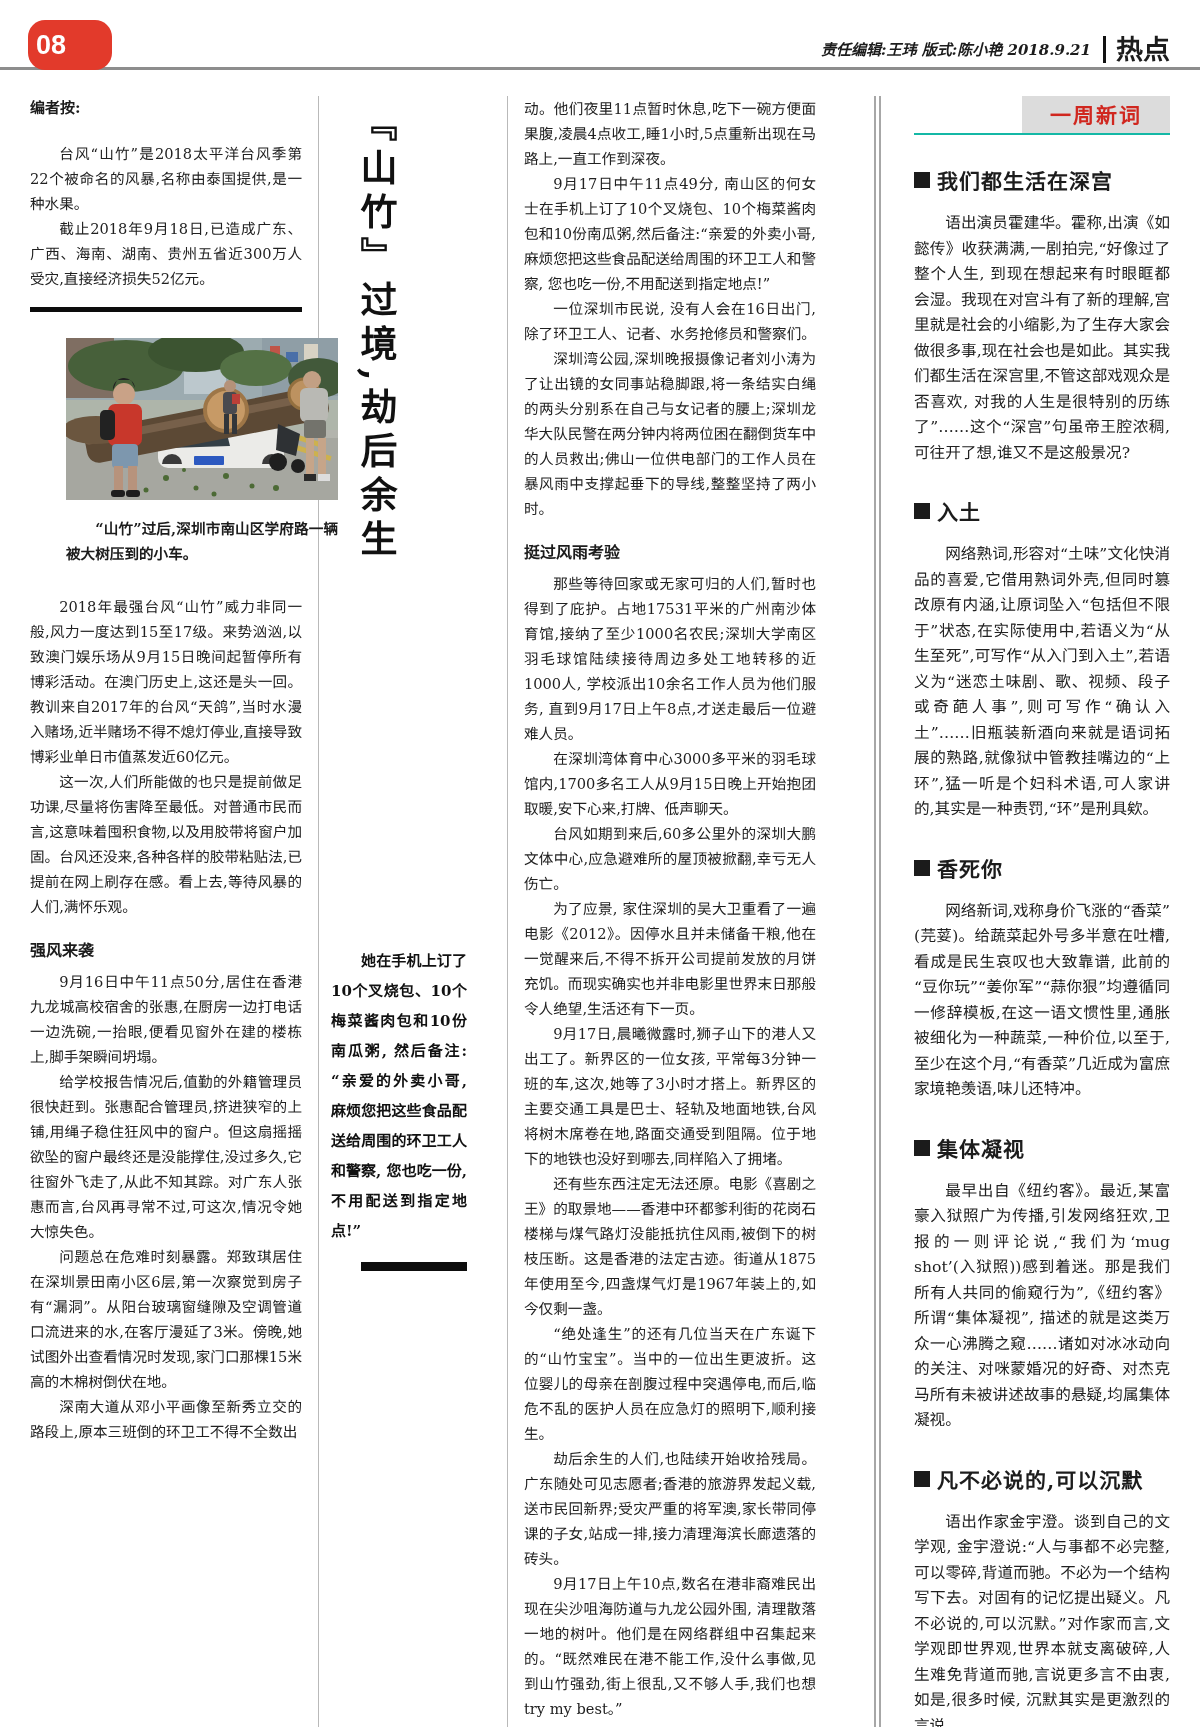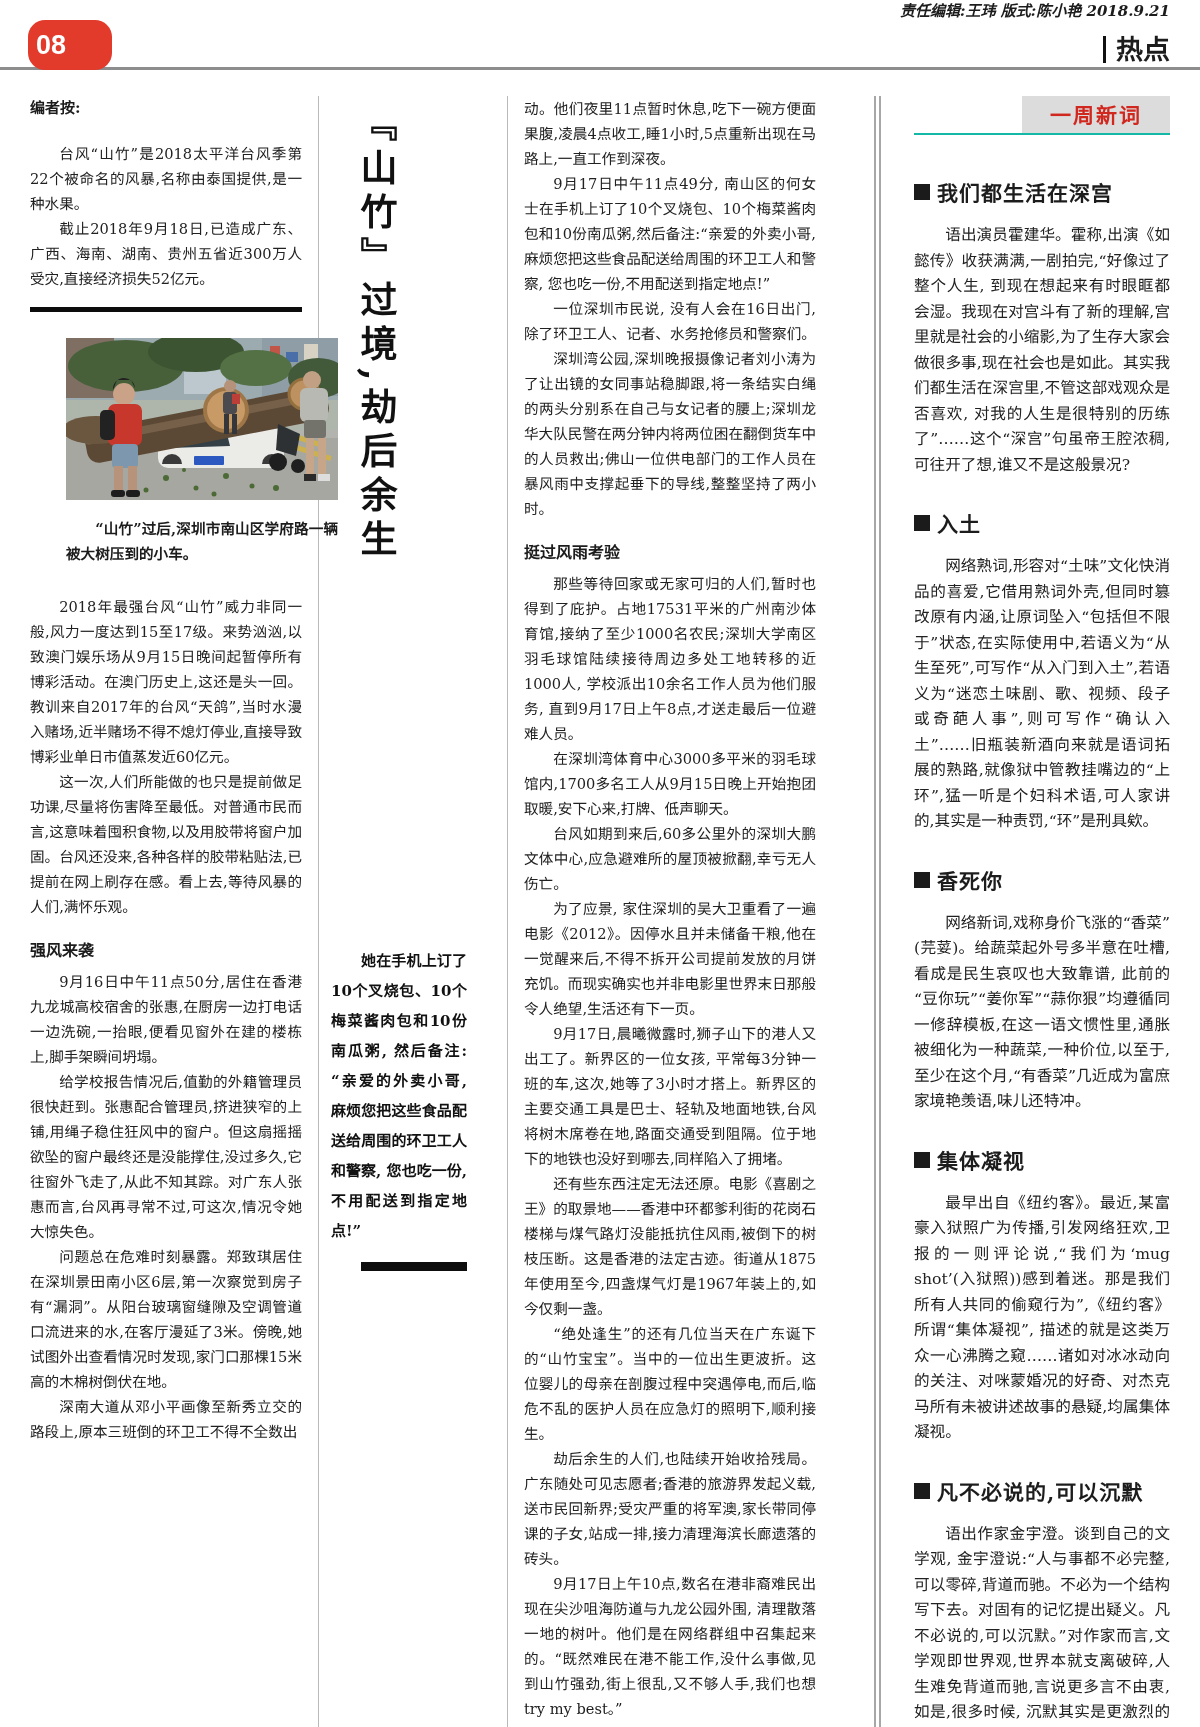--- a/index.html
+++ b/index.html
@@ -13,21 +13,21 @@
   .header { height:67px; position:relative; }
   .page-num {
     position:absolute; left:28px; top:20px; width:84px; height:50px;
     background:#e23a2b; border-radius:17px; color:#fff;
     font-family:"Liberation Sans",sans-serif; font-weight:bold; font-size:27px;
     display:flex; align-items:center; justify-content:flex-start; padding-left:8px;
     line-height:1;
   }
   .header-right {
     position:absolute; right:30px; bottom:4px;
-    display:flex; align-items:flex-end; gap:12px;flex-direction:column;
+    display:flex; align-items:flex-end; gap:12px;
   }
   .editor-line { font-style:italic; font-weight:bold; font-size:15px; padding-bottom:4px; }
   .section-name {
     font-weight:bold; font-size:27px; line-height:1;
     border-left:3px solid #111; padding-left:10px;
   }
   .header-rule { border:none; border-top:3px solid #8d8d8d; }
 
   
   .content {
@@ -86,21 +86,21 @@
   }
   .nw-entry-heading {
     display:flex; align-items:center; gap:7px;
     font-size:21px; font-weight:bold; margin:30px 0 16px; letter-spacing:1px;
   }
   .square-bullet { width:16px; height:16px; background:#1b1b1b; flex:none; }
   .nw-para {
     font-size:15.6px; line-height:25.5px; text-align:justify;
     text-indent:2em; color:#212121;
   }
-  .nw-first-gap { margin-top:42px; }
+  .nw-first-gap { margin-top:30px; }
 </style>
 </head>
 <body>
 
 <div class="header">
   <div class="page-num">08</div>
   <div class="header-right">
     <span class="editor-line">责任编辑:王玮 版式:陈小艳 2018.9.21</span>
     <span class="section-name">热点</span>
   </div>

